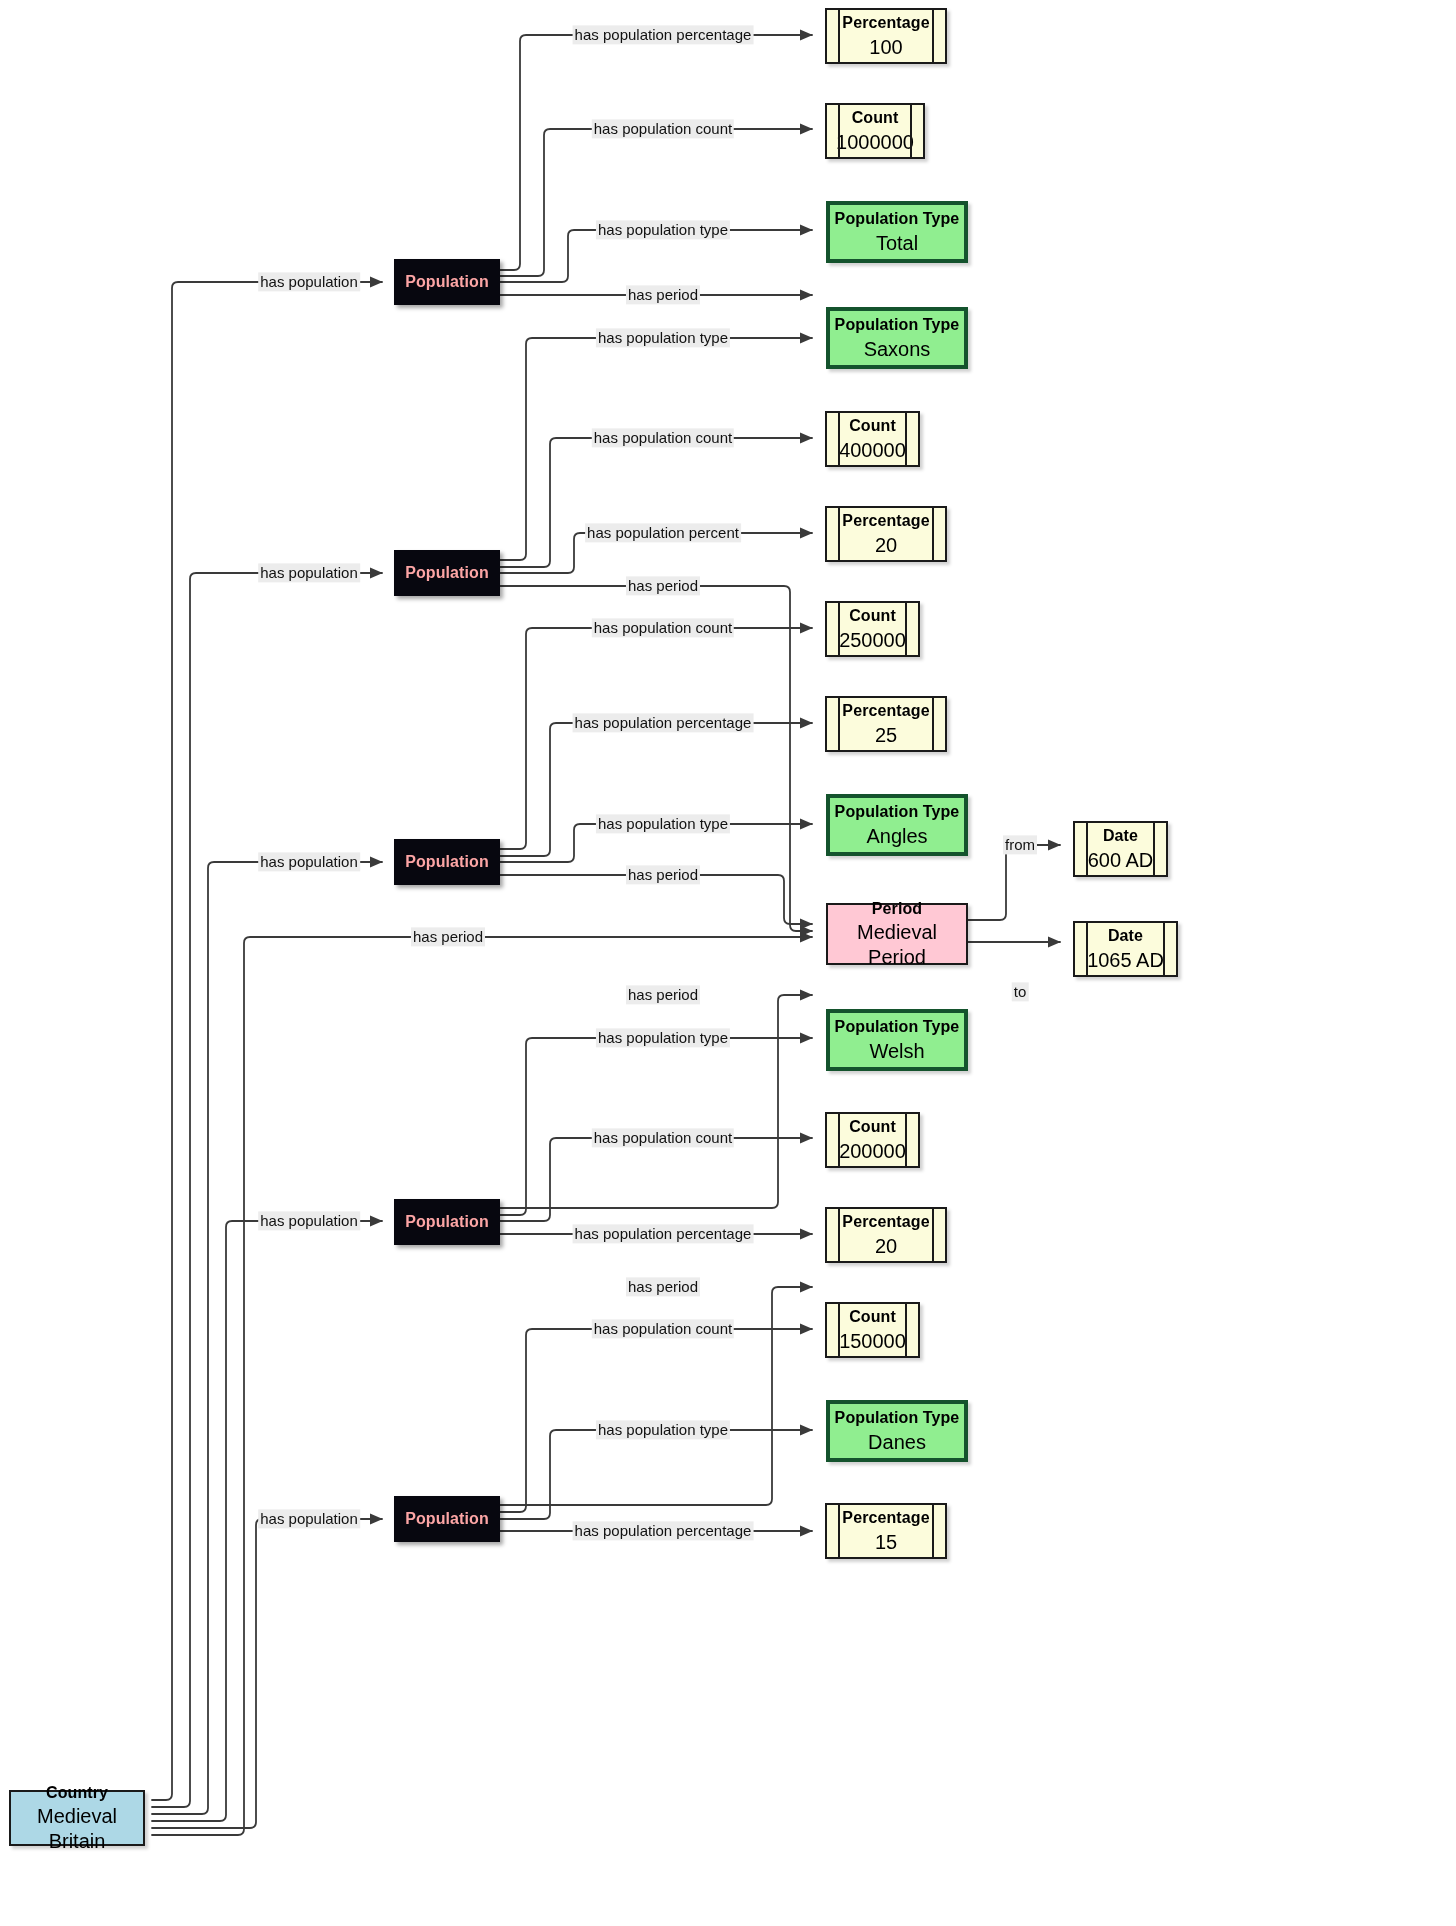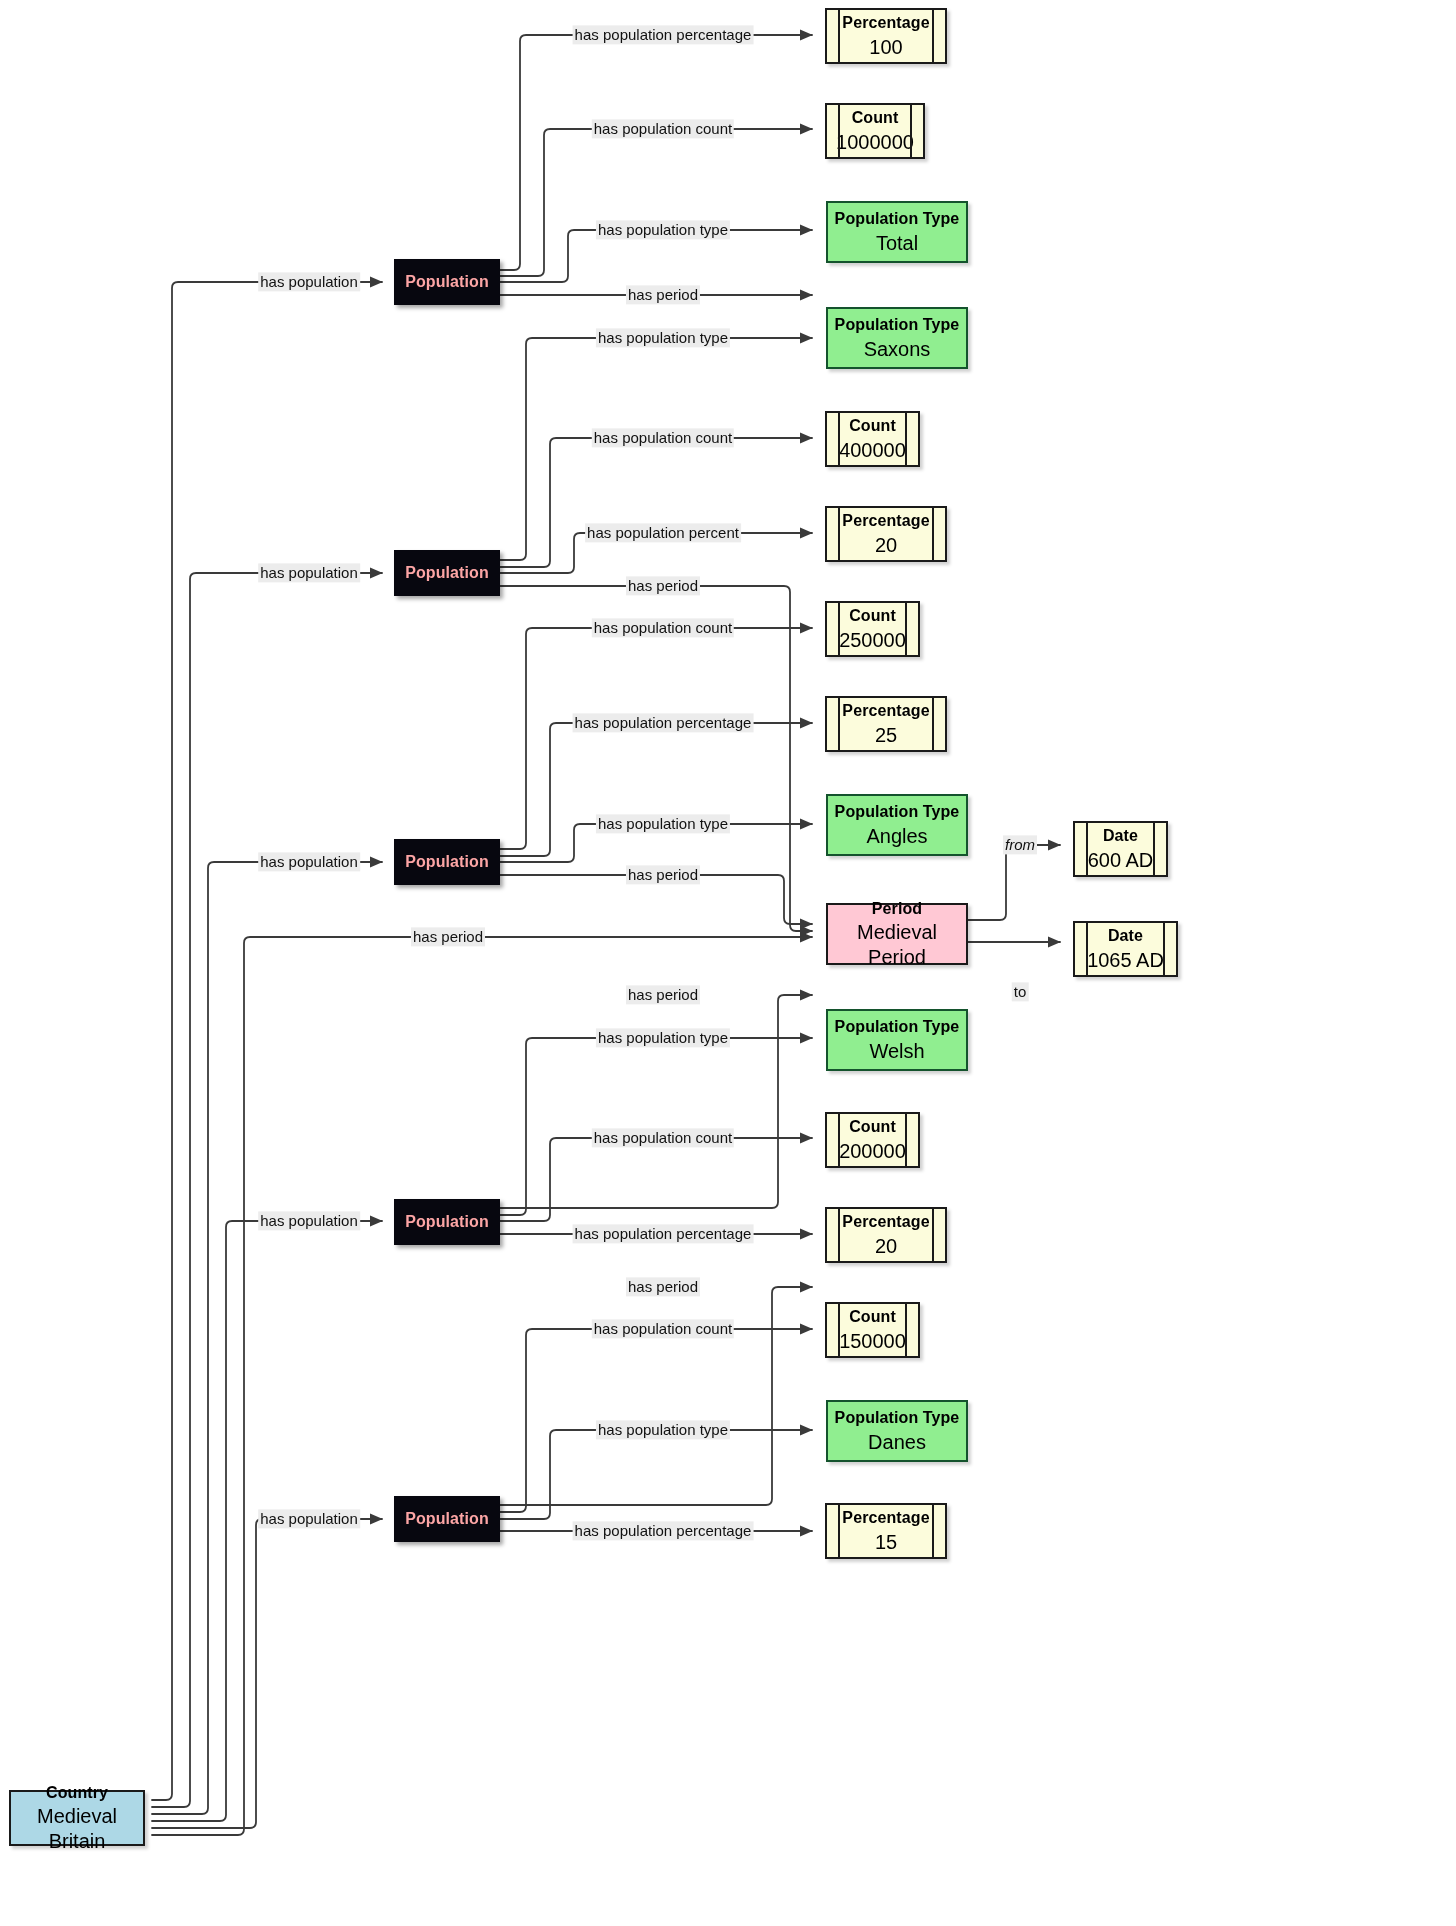--- a/index.html
+++ b/index.html
@@ -17,21 +17,21 @@
   
   .note{
     background:#FCFCDC;border:2px solid #1a1a1a;
     box-shadow:3px 3px 3px rgba(0,0,0,.18);
   }
   .note .rule{position:absolute;top:0;bottom:0;width:0;border-left:2px solid #1a1a1a;}
   .note .rule.l{left:11px;}
   .note .rule.r{right:11px;}
 
   
-  .green{background:#90EE90;border:2px solid #14532d;box-shadow:3px 3px 3px rgba(0,0,0,.18);}
+  .green{background:#90EE90;border:4px solid #14532d;box-shadow:3px 3px 3px rgba(0,0,0,.18);}
   .pink {background:#FFC8D4;border:2px solid #1a1a1a;box-shadow:3px 3px 3px rgba(0,0,0,.18);}
   .blue {background:#ADD8E6;border:2px solid #1a1a1a;box-shadow:3px 3px 3px rgba(0,0,0,.18);}
   .black{background:#07070f;border:2px solid #07070f;box-shadow:3px 3px 4px rgba(0,0,0,.35);}
   .black .t{color:#fca5a5;}
 
   
   .elabel{
     position:absolute;transform:translate(-50%,-50%);
     background:#ececec;color:#111;font-size:15px;white-space:nowrap;
     padding:1px 2px;line-height:1.15;
@@ -216,16 +216,16 @@
       <div class="elabel" style="left: 663px; top: 824px;">has population type</div>
       <div class="elabel" style="left: 663px; top: 875px;">has period</div>
       <div class="elabel" style="left: 663px; top: 995px;">has period</div>
       <div class="elabel" style="left: 663px; top: 1038px;">has population type</div>
       <div class="elabel" style="left: 663px; top: 1138px;">has population count</div>
       <div class="elabel" style="left: 663px; top: 1234px;">has population percentage</div>
       <div class="elabel" style="left: 663px; top: 1287px;">has period</div>
       <div class="elabel" style="left: 663px; top: 1329px;">has population count</div>
       <div class="elabel" style="left: 663px; top: 1430px;">has population type</div>
       <div class="elabel" style="left: 663px; top: 1531px;">has population percentage</div>
-      <div class="elabel" style="left: 1020px; top: 845px; font-style: italic;">from</div>
+      <div class="elabel" style="left: 1020px; top: 845px;">from</div>
       <div class="elabel" style="left: 1020px; top: 992px;">to</div>
     </div>
 </div>
 
 </body></html>

